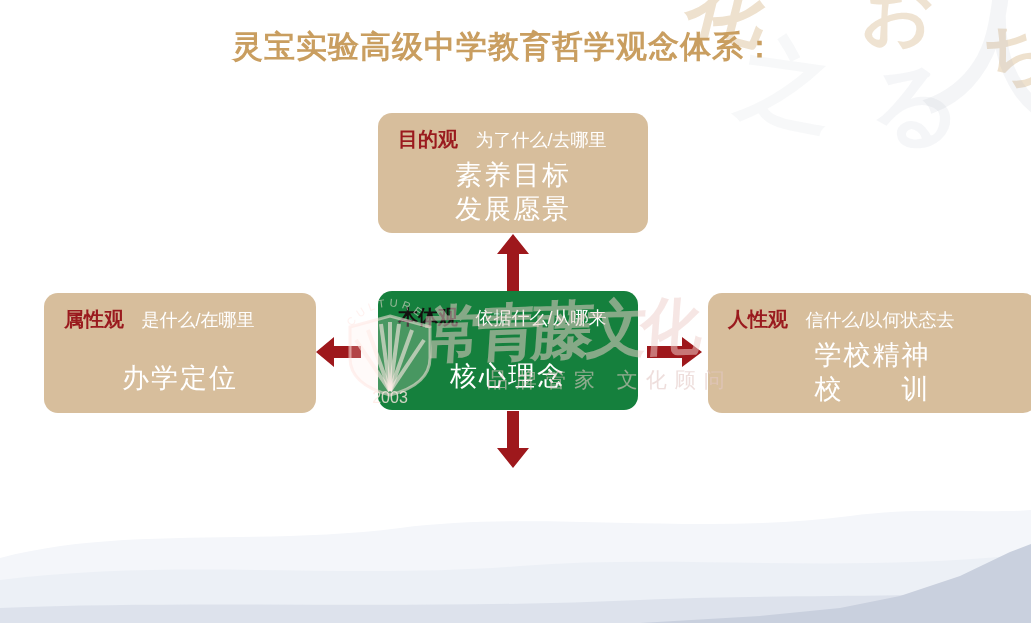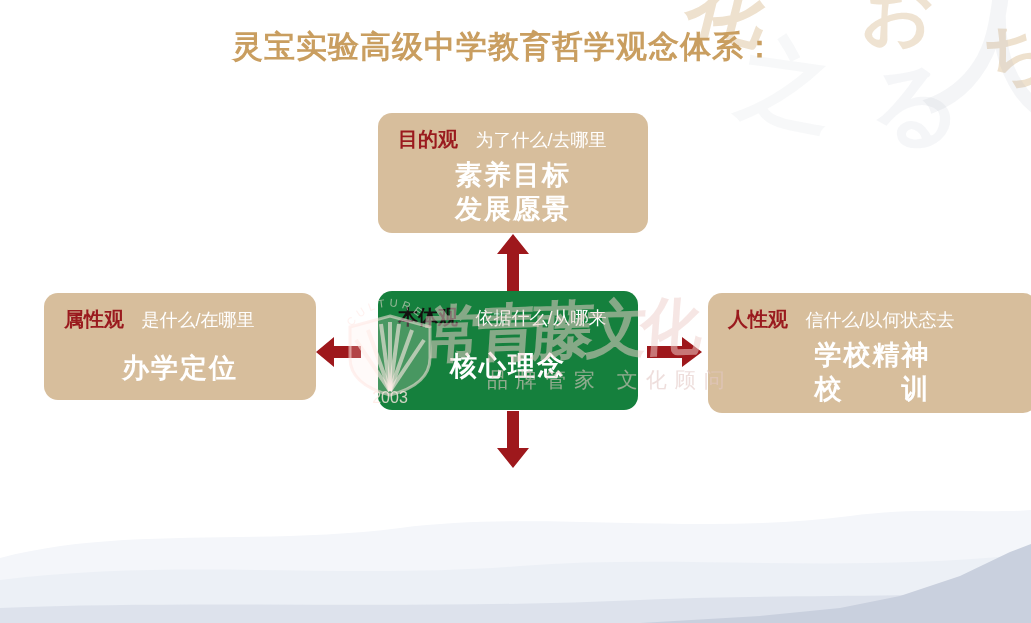--- a/index.html
+++ b/index.html
@@ -21,31 +21,31 @@
   .title{
     position:absolute;left:60px;top:22px;width:880px;margin:4px;z-index:2;
     text-align:center;font-size:31px;font-weight:700;letter-spacing:1px;
     color:#C99E60;white-space:nowrap;
   }
   
   .node{position:absolute;border-radius:14px;z-index:2;box-sizing:border-box;}
   .node.tan{background:#D7BE9C;}
   .node.red{background:#15803d;}
   .node-top   {left:378px;top:113px;width:270px;height:120px;}
-  .node-left  {left:44px; top:293px;width:272px;height:107px;}
+  .node-left  {left:44px; top:293px;width:272px;height:120px;}
   .node-center{left:378px;top:291px;width:260px;height:119px;}
   .node-right {left:708px;top:293px;width:329px;height:120px;}
   .node-bottom{left:378px;top:468px;width:270px;height:120px;}
   .node-head{padding:13px 7px 0 20px;white-space:nowrap;}
   .node-label{font-size:20px;font-weight:700;color:#9A1A1E;}
   .node.red .node-label{color:#141010;}
   .node-question{font-size:18px;color:#ffffff;margin-left:13px;}
-  .node-body{margin-top:5px;text-align:center;color:#ffffff;font-weight:700;
+  .node-body{margin-top:5px;text-align:center;color:#ffffff;font-weight:400;
              font-size:27px;line-height:34px;letter-spacing:2px;}
-  .node-body.single{margin-top:18px;}
+  .node-body.single{margin-top:28px;}
   
   .arrows{position:absolute;left:0;top:0;width:1031px;height:623px;z-index:3;pointer-events:none;}
   .arrows polygon{fill:#9E181C;}
   
   .watermark{position:absolute;left:0;top:0;width:1031px;height:623px;z-index:5;pointer-events:none;}
   .wm-logo{position:absolute;left:334px;top:294px;width:112px;height:112px;}
   .wm-brand{
     position:absolute;left:424px;top:288px;width:320px;
     font-size:62px;font-weight:700;letter-spacing:-8px;white-space:nowrap;
     color:rgba(238,208,204,.52);transform:skewX(-6deg) rotate(-2deg);

